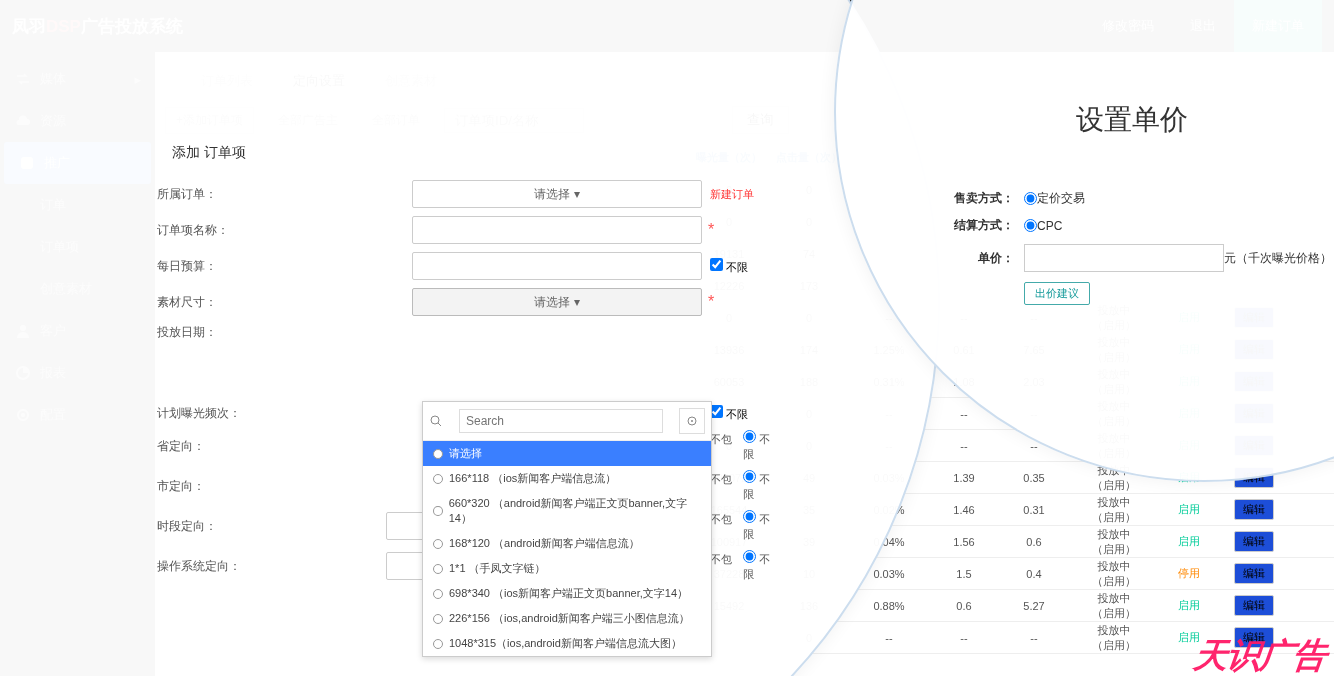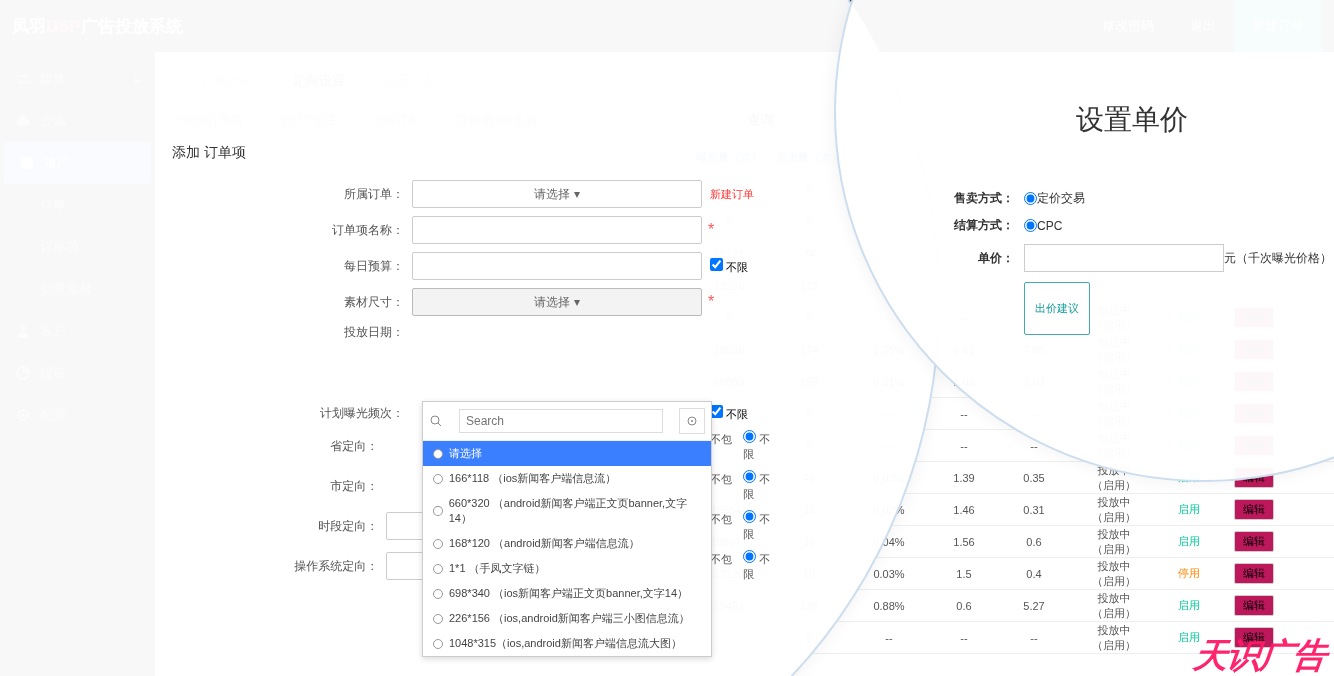--- a/index.html
+++ b/index.html
@@ -21,28 +21,28 @@
 
 
 .bg-table { position: absolute; left: 0; right: 0; top: 90px; }
 .bg-row { display: flex; align-items: center; height: 32px; font-size: 11px; color: #555; border-bottom: 1px solid #eee; padding: 0 4px; }
 .bg-row .c { text-align: center; }
 .bg-row .c1 { width: 530px; } .bg-row .c2 { width: 80px; } .bg-row .c3 { width: 80px; }
 .bg-row .c4 { width: 80px; } .bg-row .c5 { width: 70px; } .bg-row .c6 { width: 70px; }
 .bg-row .c7 { width: 90px; } .bg-row .c8 { width: 60px; } .bg-row .c9 { width: 70px; }
 .bg-head { font-weight: bold; color: #3a8ac9; }
 .green { color: #0c9; } .orange { color: #f80; }
-.edit-btn { border: 1px solid #ccc; padding: 2px 8px; border-radius: 2px; font-size: 11px; background: #be185d; cursor: pointer; }
+.edit-btn { border: 1px solid #ccc; padding: 2px 8px; border-radius: 2px; font-size: 11px; background: #1d4ed8; cursor: pointer; }
 
 
 .circle-left { position: absolute; left: -315px; top: -300px; width: 1100px; height: 1100px; border-radius: 50%; background: rgba(255,255,255,0.97); border: 2px solid #cde; box-shadow: 0 0 18px rgba(0,0,0,0.06); }
 .circle-left-inner { position: absolute; left: 315px; top: 300px; width: 620px; }
 .form-header { font-size: 14px; color: #333; padding: 10px 15px; margin-top: 80px; }
 .form-row { display: flex; align-items: center; margin: 8px 0; }
-.form-label { width: 255px; text-align: right; font-size: 12px; color: #555; padding-right: 8px; }
+.form-label { width: 255px; text-align: left; font-size: 12px; color: #555; padding-right: 8px; }
 .form-ctl { width: 290px; height: 28px; border: 1px solid #ccc; border-radius: 2px; font-size: 12px; text-align: center; color: #666; background: #fff; display: flex; align-items: center; justify-content: center; gap: 4px; cursor: pointer; }
 .form-ctl.gray { background: #f3f3f3; border-color: #bbb; }
 .after-ctl { margin-left: 8px; font-size: 11px; }
 .link-blue { color: #f33; cursor: pointer; }
 .req { color: #f55; margin-left: 6px; }
 .radio-strip { font-size: 11px; color: #555; display: flex; gap: 6px; margin-left: 8px; align-items: center; }
 
 .dropdown { position: absolute; left: 267px; top: 349px; width: 290px; background: #fff; border: 1px solid #ccc; box-shadow: 0 2px 6px rgba(0,0,0,0.15); }
 .dd-search { display: flex; align-items: center; padding: 6px; gap: 16px; border-bottom: 1px solid #eee; }
 .dd-search input { flex: 1; border: 1px solid #ddd; height: 24px; padding: 0 6px; font-size: 12px; }
@@ -52,21 +52,21 @@
 .dd-radio { width: 10px; height: 10px; border: 1px solid #999; border-radius: 50%; }
 
 
 .circle-right { position: absolute; right: -240px; top: -310px; width: 740px; height: 740px; border-radius: 50%; background: rgba(255,255,255,0.97); border: 2px solid #cde; box-shadow: 0 0 18px rgba(0,0,0,0.06); }
 .zone-title-right { position: absolute; left: 240px; top: 357px; font-size: 28px; color: #333; }
 .right-form { position: absolute; left: 110px; top: 436px; width: 400px; }
 .right-row { display: flex; align-items: center; margin: 10px 0; font-size: 12px; color: #333; }
 .right-label { width: 68px; text-align: right; font-weight: bold; }
 .right-ctl { margin-left: 10px; display: flex; align-items: center; }
 .price-input { width: 200px; height: 28px; border: 1px solid #ccc; }
-.suggest-btn { border: 1px solid #4aa; color: #199; background: #fff; padding: 18px 10px; font-size: 11px; cursor: pointer; border-radius: 2px; }
+.suggest-btn { border: 1px solid #4aa; color: #199; background: #fff; padding: 3px 10px; font-size: 11px; cursor: pointer; border-radius: 2px; }
 
 .filter-bar { position: absolute; left: 0; top: 50px; height: 36px; display: flex; align-items: center; gap: 14px; padding-left: 10px; font-size: 12px; color: #888; }
 .filter-item { border: 1px solid #ddd; padding: 4px 10px; background: #fff; cursor: pointer; }
 .filter-item.plain { border: none; }
 .query-btn { border: 1px solid #ccc; padding: 4px 14px; background: #fff; cursor: pointer; }
 
 .tabs { position: absolute; left: 40px; top: 16px; display: flex; gap: 28px; font-size: 13px; color: #aaa; }
 .tabs span { cursor: pointer; padding: 4px 6px; }
 .tabs .active { color: #333; }
 

